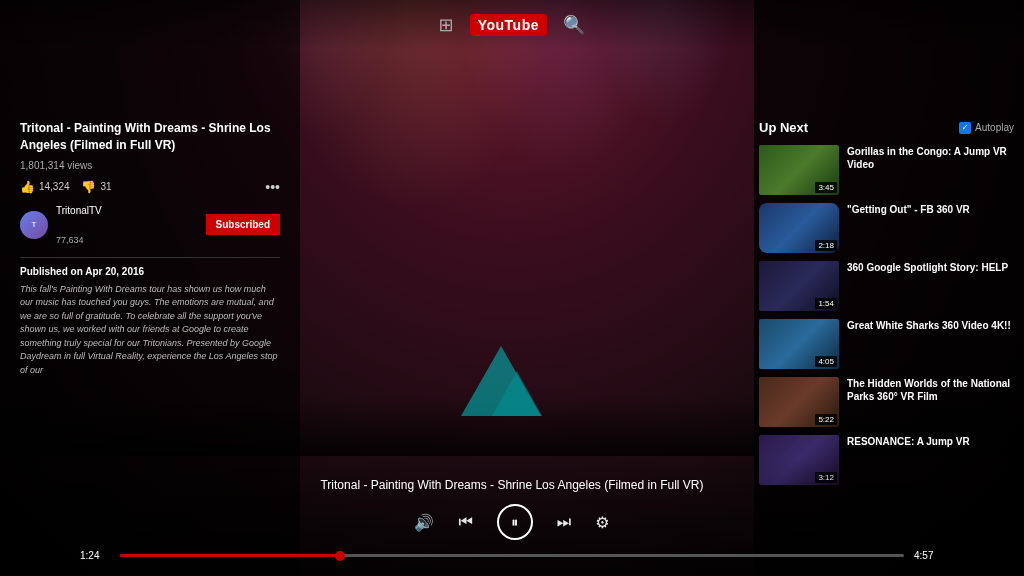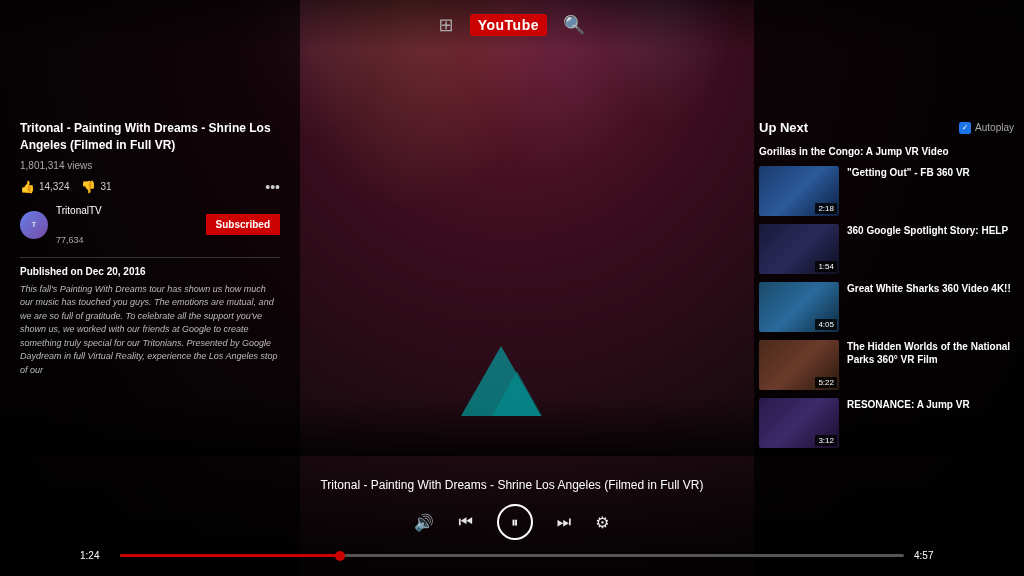--- a/index.html
+++ b/index.html
@@ -346,21 +346,21 @@
     .next-thumb {
       width: 80px;
       height: 50px;
       border-radius: 2px;
       flex-shrink: 0;
       position: relative;
       overflow: hidden;
     }
 
     .thumb-1 { background: linear-gradient(135deg, #2d5a1b, #4a7a2a, #1a3a10); }
-    .thumb-2 { background: linear-gradient(135deg, #1a3a6b, #2a5a9b, #0d2040); }
+    .thumb-2 { background: linear-gradient(135deg, #1a3a6b, #2a5a9b, #0d2040); border-radius: 8px; }
     .thumb-3 { background: linear-gradient(135deg, #1a1a3a, #2a2a5a, #0d0d20); }
     .thumb-4 { background: linear-gradient(135deg, #1a4a6b, #2a6a9b, #0d2a40); }
     .thumb-5 { background: linear-gradient(135deg, #4a2a1a, #6a3a2a, #2a1a0d); }
     .thumb-6 { background: linear-gradient(135deg, #2a1a4a, #3a2a6a, #1a0d2a); }
 
     .thumb-duration {
       position: absolute;
       bottom: 2px;
       right: 2px;
       background: rgba(0,0,0,0.8);
@@ -459,37 +459,40 @@
     </div>
     <div class="channel-info">
       <div class="channel-name">TritonalTV</div>
       <div class="channel-subs">77,634</div>
     </div>
     <button class="subscribe-btn">Subscribed</button>
   </div>
 
   <hr class="divider">
 
-  <div class="published-date">Published on Dec 20, 2016</div>
+  <div class="published-date">Published on Apr 20, 2016</div>
   <div class="description">This fall's Painting With Dreams tour has shown us how much our music has touched you guys. The emotions are mutual, and we are so full of gratitude.
 
 To celebrate all the support you've shown us, we worked with our friends at Google to create something truly special for our Tritonians. Presented by Google Daydream in full Virtual Reality, experience the Los Angeles stop of our</div>
 </div>
 
 <div class="up-next-panel">
   <div class="up-next-header">
     <span class="up-next-title">Up Next</span>
     <div class="autoplay-toggle">
       <div class="autoplay-checkbox"></div>
       <span>Autoplay</span>
     </div>
   </div>
 
   <div id="next-videos-container">
       <div class="next-video-item">
+      <div class="next-thumb thumb-1">
+        <span class="thumb-duration">3:45</span>
+      </div>
       <div class="next-video-info">
         <div class="next-video-title">Gorillas in the Congo: A Jump VR Video</div>
       </div>
     </div>
       <div class="next-video-item">
       <div class="next-thumb thumb-2">
         <span class="thumb-duration">2:18</span>
       </div>
       <div class="next-video-info">
         <div class="next-video-title">"Getting Out" - FB 360 VR</div>

